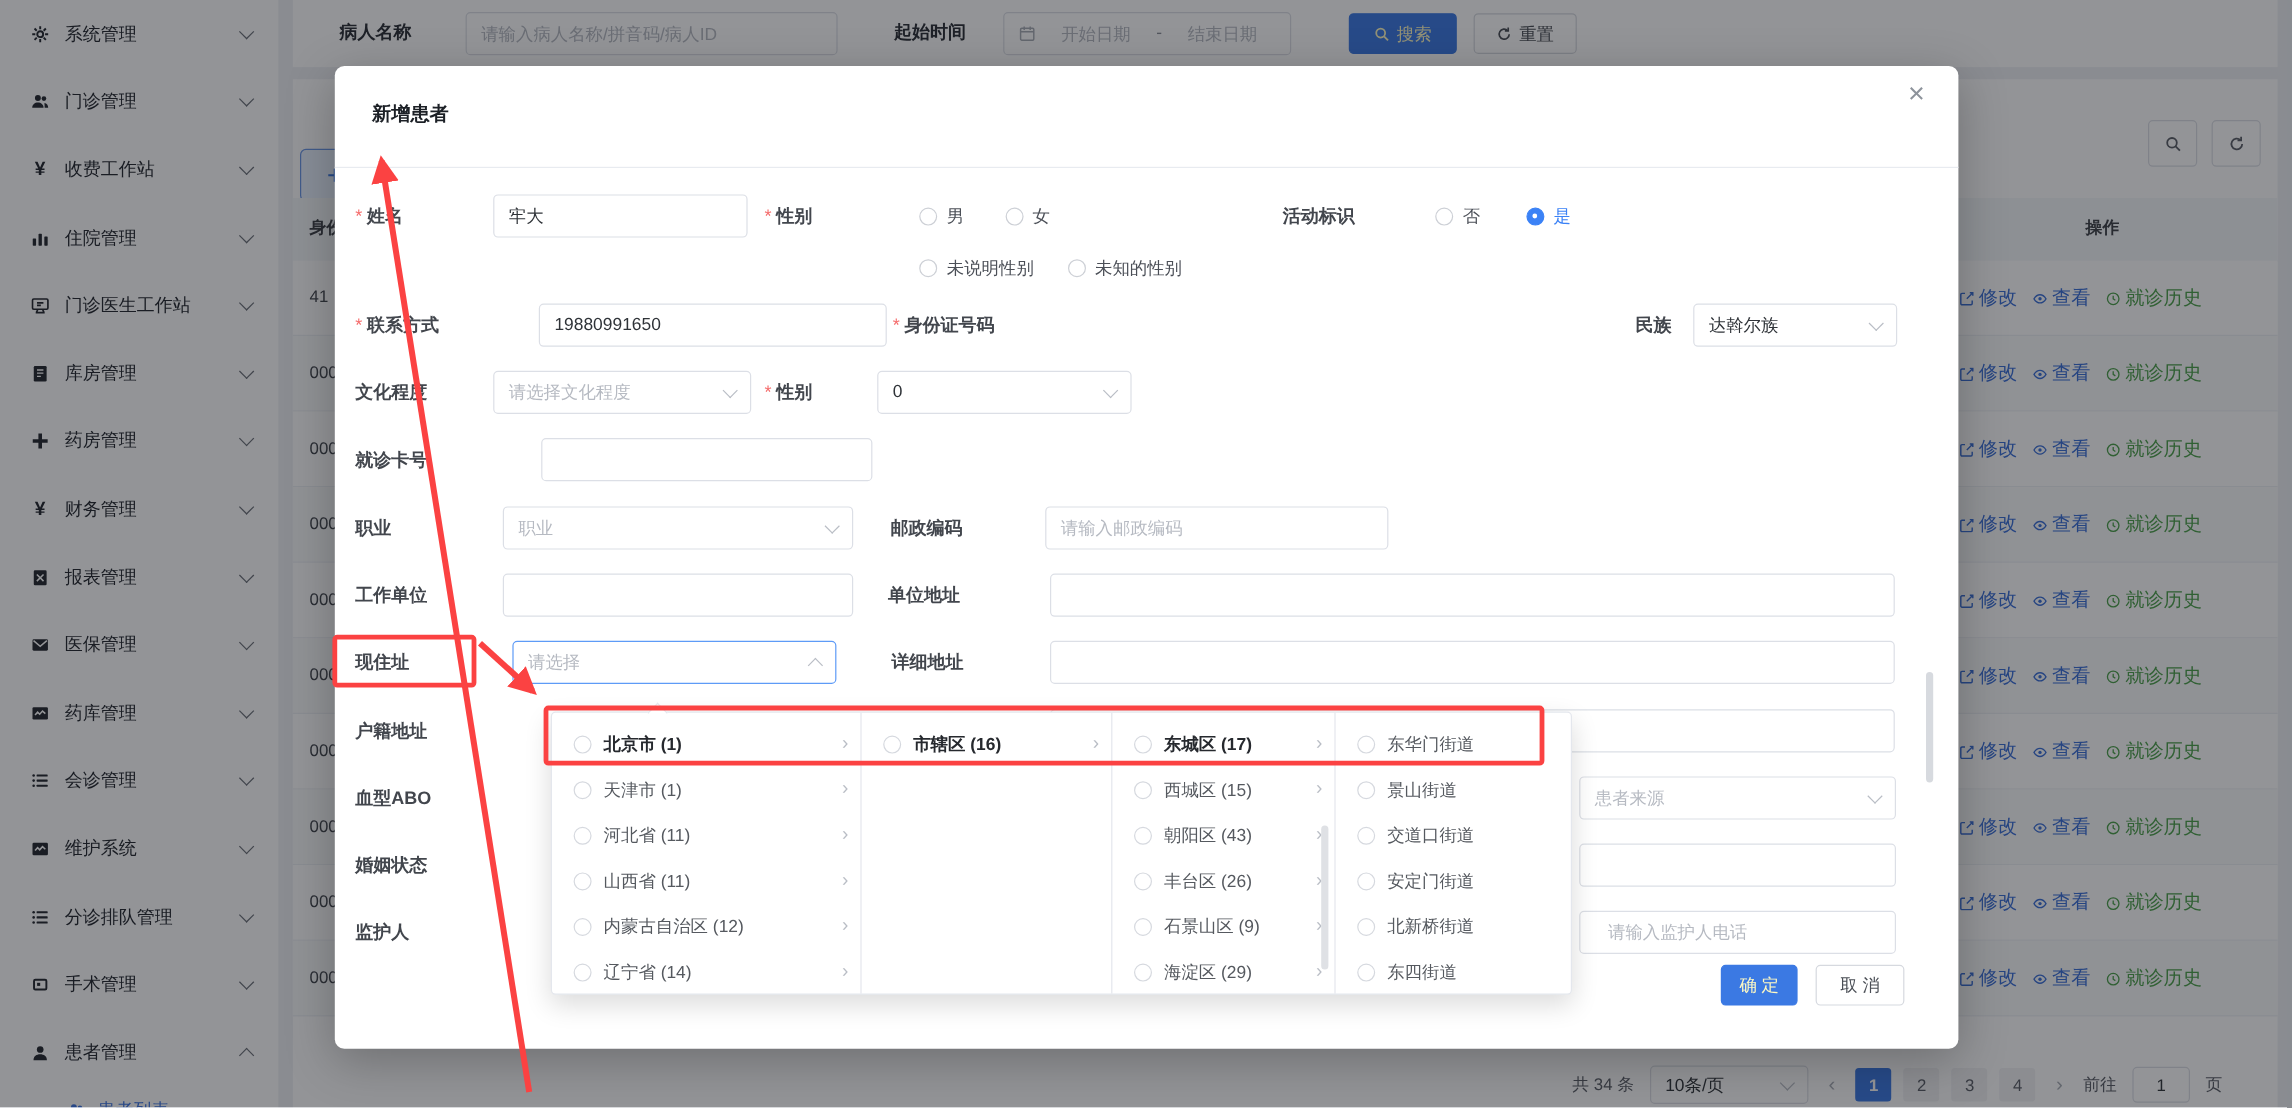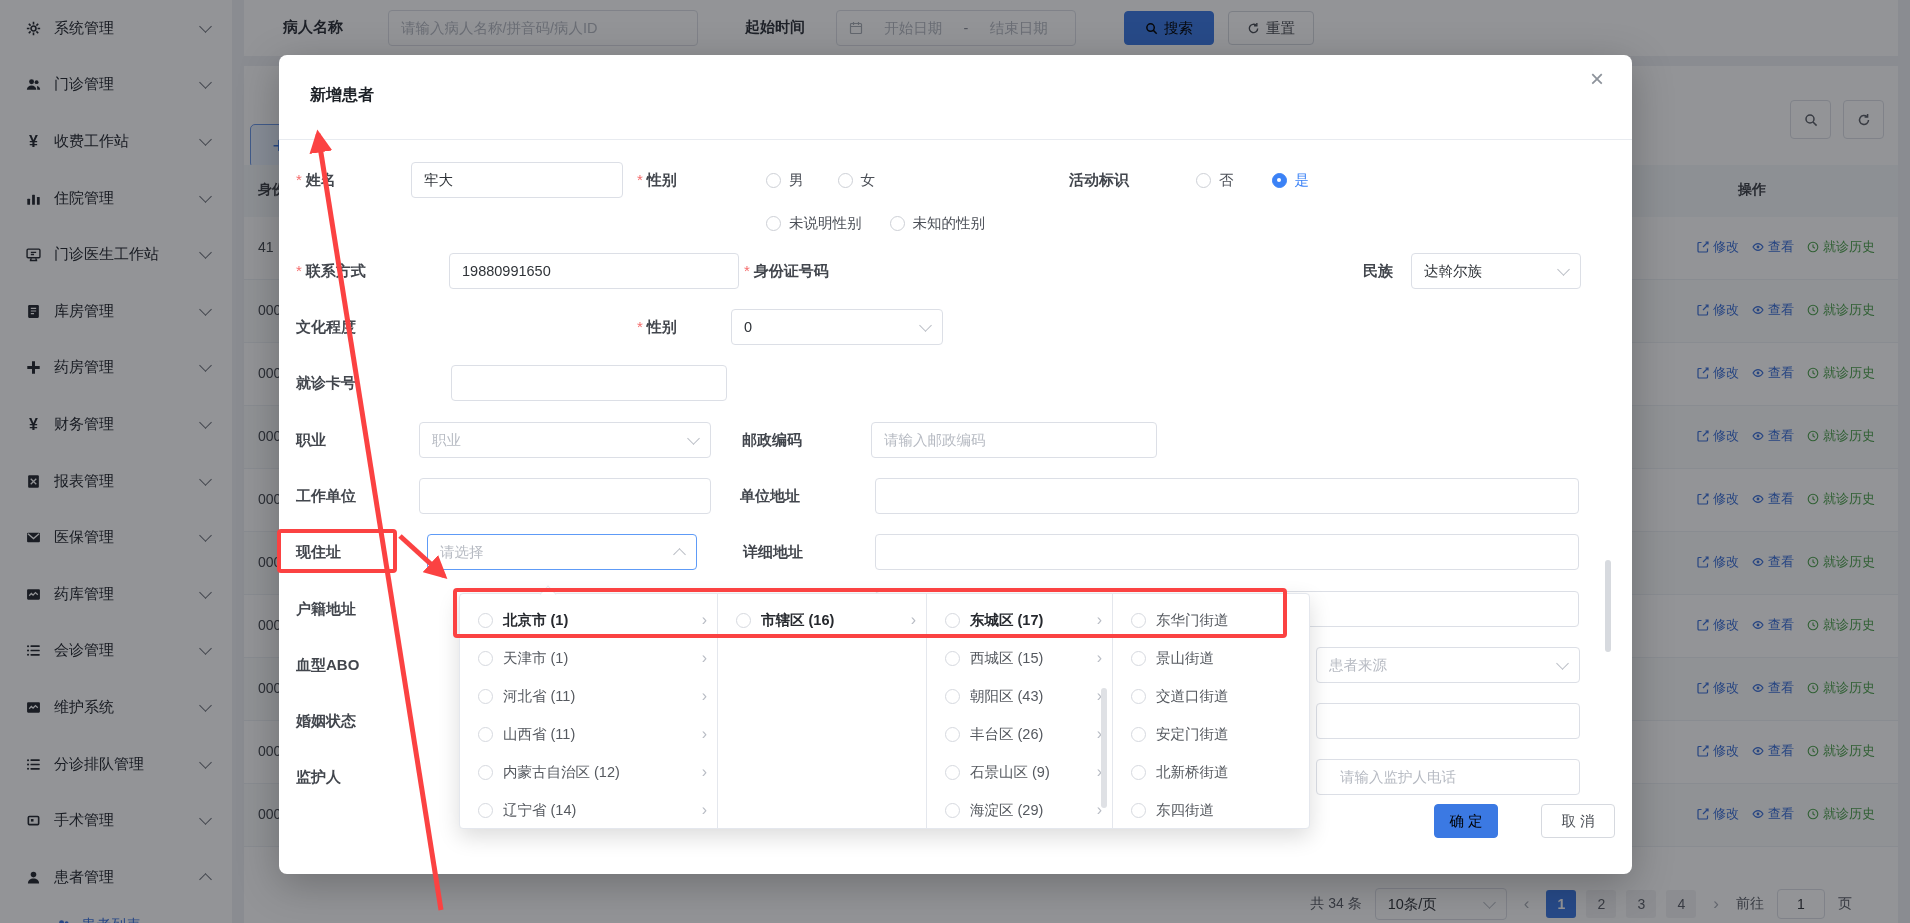--- a/index.html
+++ b/index.html
@@ -27,42 +27,42 @@
        display:flex;align-items:center;padding:0 12px;font-size:14.5px;color:#2f3338;}
   .ph{color:#b6bac2;}
   .f-name-input{position:absolute;left:144px;top:10px;width:310px;}
   .f-date{position:absolute;left:592px;top:10px;width:240px;gap:6px;}
   .f-date .seg{flex:1;text-align:center;color:#b6bac2;}
   .f-sep{color:#8a8f98;}
   .cal-ic{width:14px;height:14px;color:#a8adb5;flex:0 0 14px;}
   .btn{display:inline-flex;align-items:center;justify-content:center;gap:6px;border-radius:4px;
        font-size:14.5px;height:34px;box-sizing:border-box;cursor:pointer;}
   .btn svg{width:13px;height:13px;}
-  .btn-primary{background:#3b79e3;color:#000000;border:1px solid #3b79e3;}
+  .btn-primary{background:#3b79e3;color:#fef9c3;border:1px solid #3b79e3;}
   .btn-plain{background:#fff;color:#4a4e55;border:1px solid #d6d9df;}
   .f-search{position:absolute;left:880px;top:11px;width:90px;}
   .f-reset{position:absolute;left:984px;top:11px;width:86px;}
   
   .table-card{position:absolute;left:244px;top:66px;width:1654px;height:857px;background:#ffffff;z-index:1;}
   .add-btn{position:absolute;left:6px;top:58px;width:56px;height:42px;border:1px solid #6b97e8;
            background:#eaf2ff;border-radius:5px;color:#3b79e3;font-size:22px;display:flex;
            align-items:center;justify-content:center;}
   .tool-btn{position:absolute;top:34px;width:39px;height:37px;border:1px solid #dcdfe6;border-radius:4px;
             background:#fff;display:flex;align-items:center;justify-content:center;color:#5a5e66;}
   .tool-btn svg{width:14px;height:14px;}
   .t-head{position:absolute;left:0;top:99px;width:100%;height:52px;background:#f5f7fa;
           border-bottom:1px solid #e9ecf1;}
   .t-head .h-id{position:absolute;left:14px;top:16px;font-weight:700;color:#3c4046;}
   .t-head .h-op{position:absolute;left:1428px;top:16px;width:160px;text-align:center;font-weight:700;color:#3c4046;}
   .rows{position:absolute;left:0;top:151px;width:100%;}
   .trow{position:relative;height:62px;border-bottom:1px solid #edf0f4;background:#fff;}
   .trow:nth-child(even){background:#fafbfc;}
   .trow .c-id{position:absolute;left:14px;top:22px;color:#43474e;}
-  .trow .c-actions{position:absolute;left:1432px;top:21px;width:220px;display:flex;gap:13px;
-                   justify-content:center;font-size:13px;font-weight:500;white-space:nowrap;}
+  .trow .c-actions{position:absolute;left:1380px;top:21px;width:220px;display:flex;gap:13px;
+                   justify-content:center;font-size:16px;font-weight:500;white-space:nowrap;}
   .lnk{display:inline-flex;align-items:center;gap:4px;cursor:pointer;}
   .lnk svg{width:12px;height:12px;}
   .lnk-blue{color:#3a6fd8;}
   .lnk-green{color:#4ba04a;}
   
   .pager{position:absolute;right:46px;top:822px;height:32px;display:flex;align-items:center;gap:13px;
          color:#5a5e66;font-size:14px;}
   .pg-size{width:132px;height:32px;justify-content:space-between;}
   .pg-arrow{color:#a8adb5;font-size:17px;padding:0 4px;cursor:pointer;}
   .pg-page{min-width:30px;height:28px;border-radius:3px;background:#f2f3f5;display:inline-flex;
@@ -706,20 +706,24 @@
         <span class="flabel">民族</span>
       </div>
     <div class="inp sel ctrl" style="left:1132px;top:198px;width:170px;">
       <span>达斡尔族</span>
         <span class="cv"></span>
     </div>
 
     <div class="frow" style="left:17px;top:254px;">
         <span class="flabel">文化程度</span>
       </div>
+    <div class="inp sel ctrl" style="left:132px;top:254px;width:215px;">
+      <span class="ph">请选择文化程度</span>
+        <span class="cv"></span>
+    </div>
     <div class="frow" style="left:358px;top:254px;">
         <span class="flabel req">性别</span>
       </div>
     <div class="inp sel ctrl" style="left:452px;top:254px;width:212px;">
       <span>0</span>
         <span class="cv"></span>
     </div>
 
     <div class="frow" style="left:17px;top:310px;">
         <span class="flabel">就诊卡号</span>
@@ -900,21 +904,21 @@
 
           <div class="csc-item">
             <span class="csc-radio"></span>
             <span class="csc-label">东四街道</span>
           </div>
         </div>
       <div class="csc-thumb" style="left:641px;"></div>
     </div>
 
     <button class="btn btn-primary m-footer-btn" style="left:1155px;top:749px;width:64px;">确 定</button>
-    <button class="btn btn-plain m-footer-btn" style="left:1234px;top:749px;width:74px;margin-left:28px;">取 消</button>
+    <button class="btn btn-plain m-footer-btn" style="left:1234px;top:749px;width:74px;">取 消</button>
 
     <div class="m-scroll"></div>
   </div>
 
   <div class="redbox rb1"></div>
   <div class="redbox rb2"></div>
   <svg class="arrows" width="1910" height="923" viewBox="0 0 1910 923">
     <defs>
       <marker id="ah" viewBox="0 0 10 10" refX="8" refY="5" markerWidth="4.6" markerHeight="4.6" orient="auto-start-reverse">
         <path d="M0 0 L10 5 L0 10 z" fill="#fb4242"></path>

